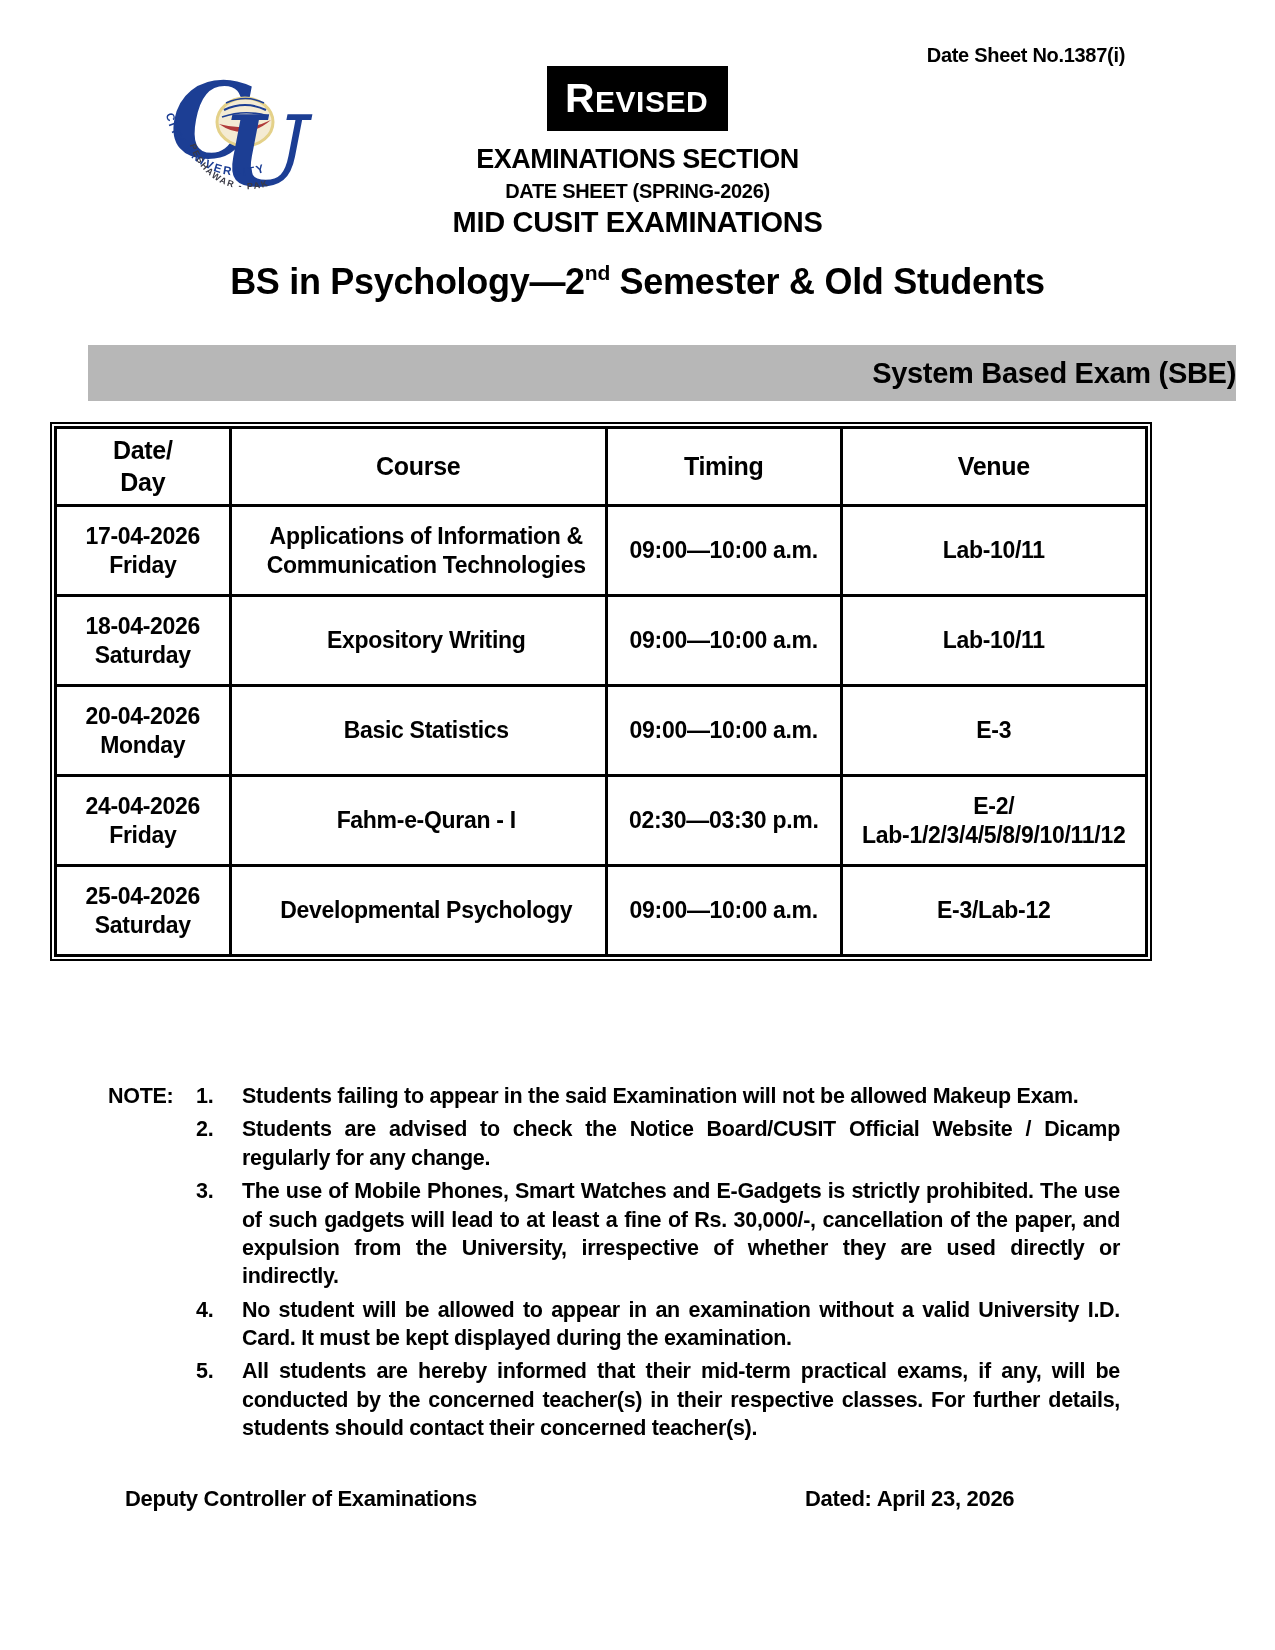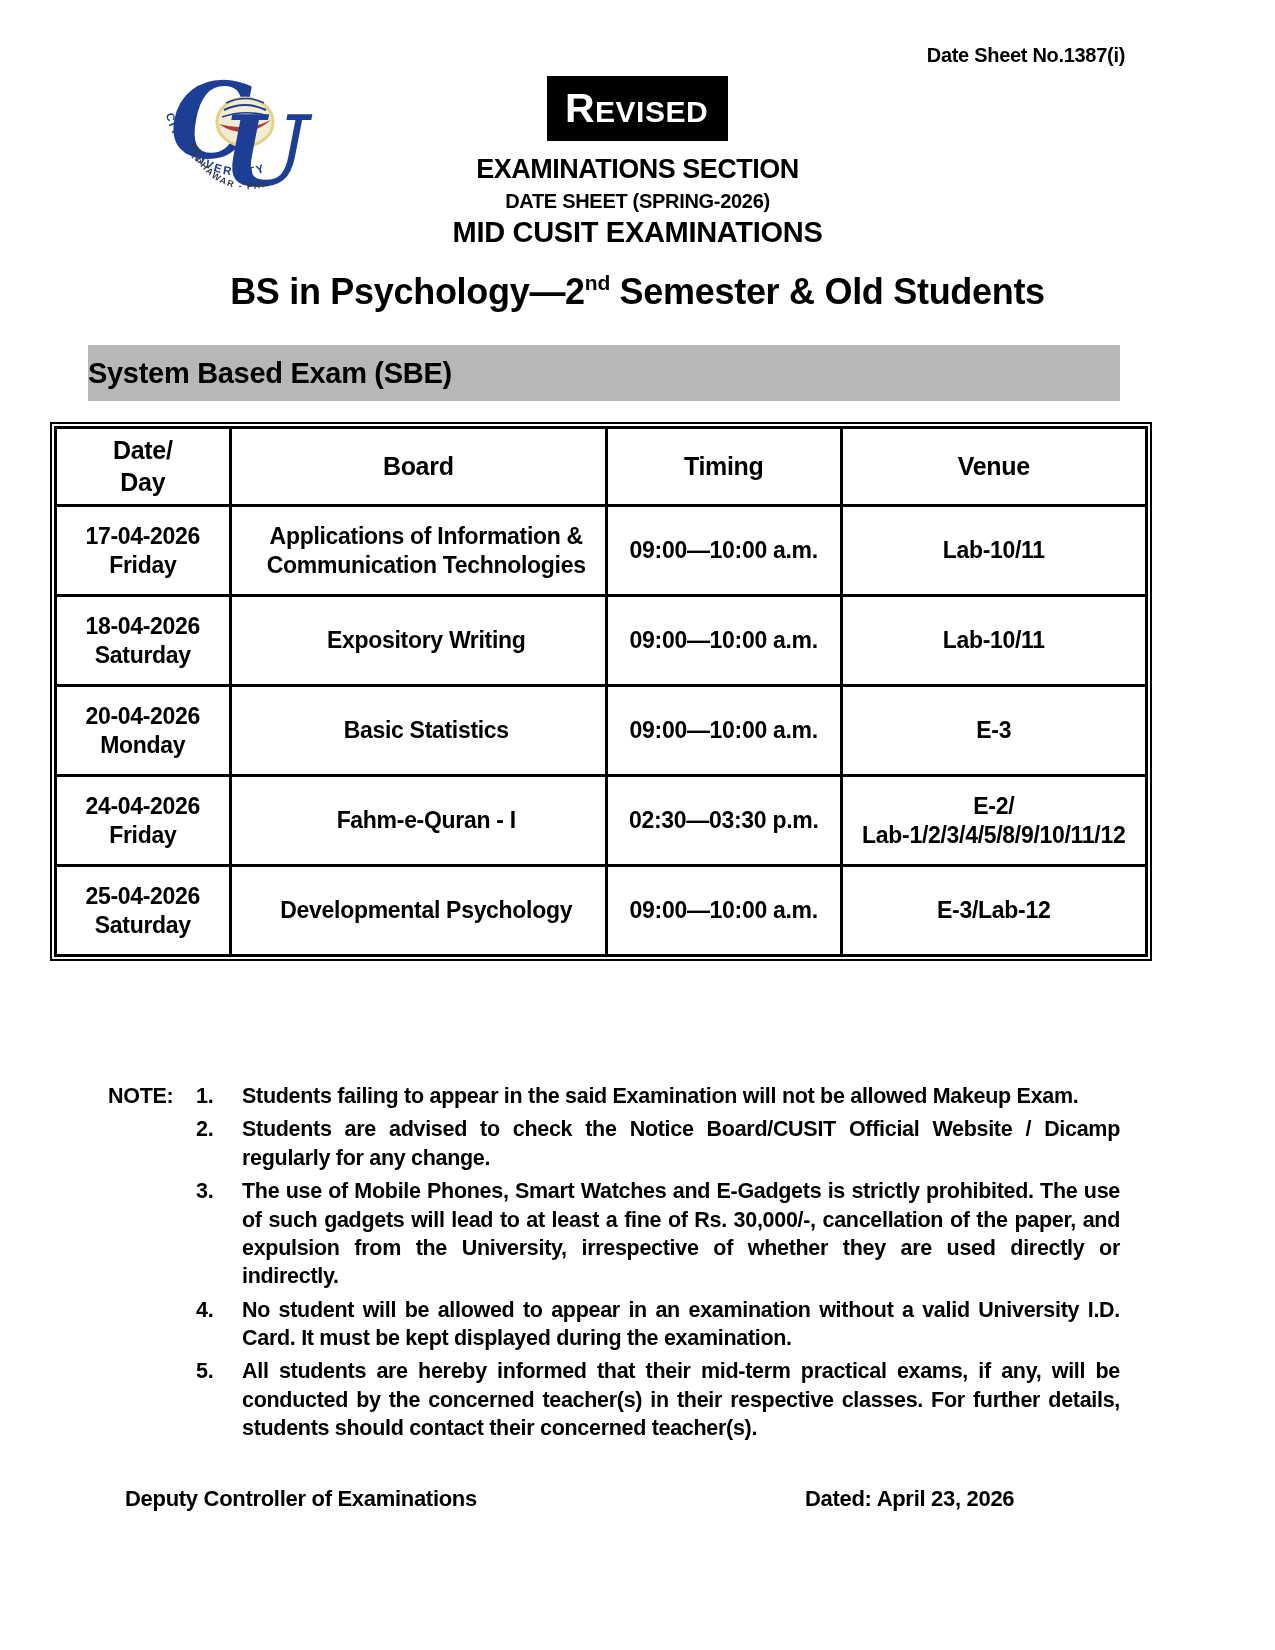--- a/index.html
+++ b/index.html
@@ -63,38 +63,37 @@
     text-align: center;
   }
   .revised {
     display: inline-block;
     background: #000;
     color: #fff;
     font-size: 30px;
     line-height: 1;
     padding: 12px 20px 12px 18px;
     letter-spacing: 0.5px;
-    margin-top: 10px;
   }
   .revised::first-letter { font-size: 41px; }
   .h-section  { font-size: 27px; margin-top: 13px; letter-spacing: -0.5px; }
   .h-datesheet{ font-size: 20px; margin-top: 5px; }
   .h-midterm  { font-size: 29px; margin-top: 3px; }
   .program-title { font-size: 36px; margin-top: 22px; }
   .program-title sup { font-size: 21px; vertical-align: 14px; }
 
   
   .banner {
     position: absolute;
     top: 345px;
     left: 88px;
-    width: 1032px;
+    width: 1148px;
     height: 56px;
     background: #b7b7b7;
-    text-align: left;
+    text-align: right;
     font-size: 29px;
     line-height: 56px;
   }
 
   
   .table-wrap {
     position: absolute;
     top: 422px;
     left: 50px;
     width: 1102px;
@@ -195,21 +194,21 @@
       <colgroup>
         <col class="col-date">
           <col class="col-course">
           <col class="col-timing">
           <col class="col-venue">
       </colgroup>
       <tbody>
           <tr>
         <th>Date/
 Day</th>
-        <th>Board</th>
+        <th>Course</th>
         <th>Timing</th>
         <th>Venue</th>
       </tr>
       <tr>
         <td class="c-date">
               <span class="date">17-04-2026</span>
               <span class="day">Friday</span>
             </td>
         <td class="c-course">Applications of Information &amp; Communication Technologies</td>
         <td class="c-timing">09:00—10:00 a.m.</td>

